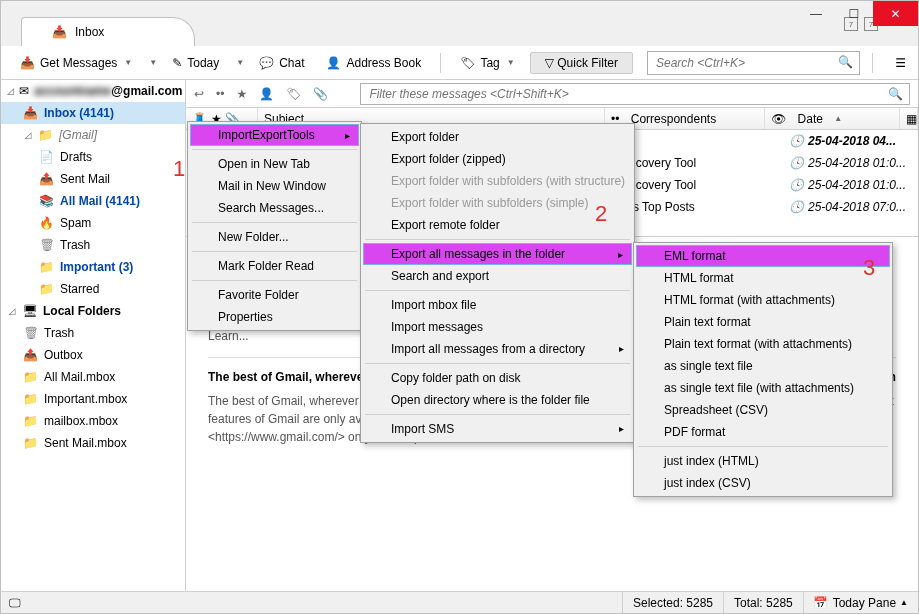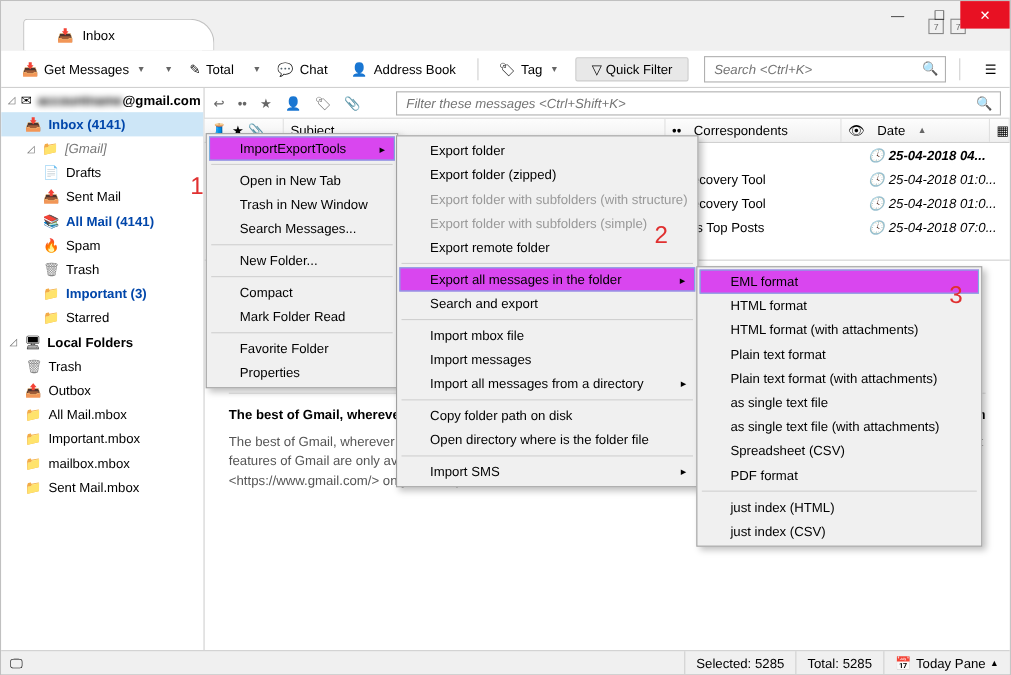--- a/index.html
+++ b/index.html
@@ -120,21 +120,21 @@
 
 <div class="toolbar">
   <div class="tb-btn">
     <span>📥</span>
     <span>Get Messages</span>
     <span class="dropdown-arrow">▼</span>
   </div>
   <span class="dropdown-arrow">▼</span>
   <div class="tb-btn">
     <span>✎</span>
-    <span>Total</span>
+    <span>Today</span>
   </div>
   <span class="dropdown-arrow">▼</span>
   <div class="tb-btn">
     <span>💬</span>
     <span>Chat</span>
   </div>
   <div class="tb-btn">
     <span>👤</span>
     <span>Address Book</span>
   </div>
@@ -308,26 +308,25 @@
         </h3>
       <p>The best of Gmail, wherever you are [image: Google] [image: Nexus 4 with Gmail] Hi angelina Get the official Gmail app The best features of Gmail are only available on your phone and tablet with the official Gmail app. Download the app or go to gmail.com &lt;https://www.gmail.com/&gt; on your comput...</p>
     </div>
   </div>
 </div>
 
 <div class="ctx-menu" style="left:186px; top:120px; width:175px;">
   <div class="ctx-item highlight"><span>ImportExportTools</span><span class="ctx-arrow">▸</span></div>
   <div class="ctx-sep"></div>
   <div class="ctx-item">Open in New Tab</div>
-  <div class="ctx-item">Trash in New Window</div>
+  <div class="ctx-item">Mail in New Window</div>
   <div class="ctx-item">Search Messages...</div>
   <div class="ctx-sep"></div>
   <div class="ctx-item">New Folder...</div>
   <div class="ctx-sep"></div>
-  <div class="ctx-item">Compact</div>
   <div class="ctx-item">Mark Folder Read</div>
   <div class="ctx-sep"></div>
   <div class="ctx-item">Favorite Folder</div>
   <div class="ctx-item">Properties</div>
 </div>
 
 <div class="ctx-menu" style="left:359px; top:122px; width:275px;">
   <div class="ctx-item">Export folder</div>
   <div class="ctx-item">Export folder (zipped)</div>
   <div class="ctx-item disabled">Export folder with subfolders (with structure)</div>

